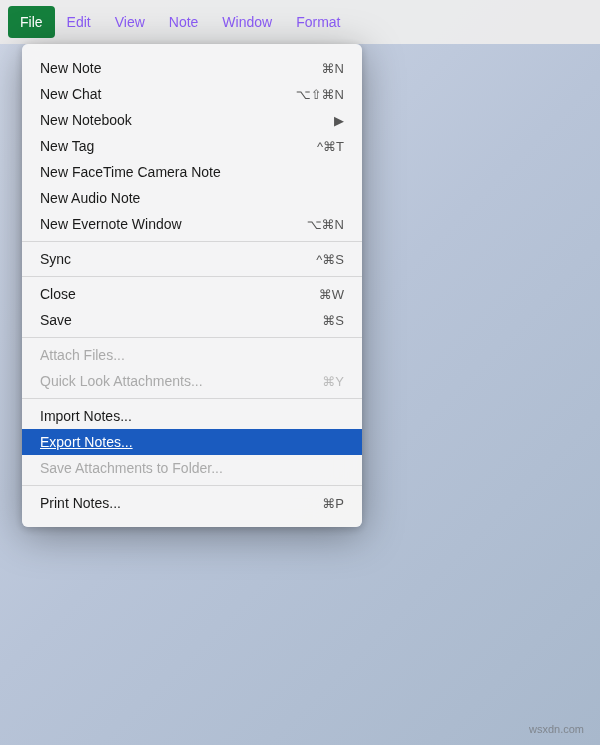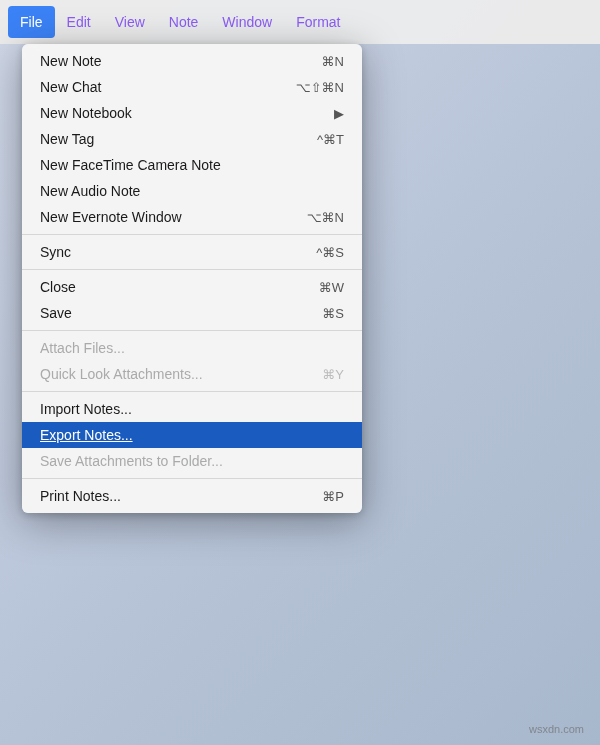--- a/index.html
+++ b/index.html
@@ -46,35 +46,35 @@
       font-size: 14px;
       color: #8b5cf6;
       cursor: pointer;
       border-radius: 4px;
       height: 32px;
       display: flex;
       align-items: center;
     }
 
     .menu-bar-item.active {
-      background: #3b82f6;
+      background: #15803d;
       color: white;
     }
 
     
     .dropdown-menu {
       position: absolute;
       top: 44px;
       left: 22px;
       width: 340px;
       background: rgba(245, 245, 245, 0.98);
       border-radius: 6px;
       box-shadow: 0 8px 40px rgba(0,0,0,0.35), 0 2px 8px rgba(0,0,0,0.2);
       z-index: 200;
-      padding: 4px 0;
+      padding: 11px 0;
       backdrop-filter: blur(20px);
     }
 
     .menu-item {
       display: flex;
       align-items: center;
       justify-content: space-between;
       padding: 5px 18px;
       font-size: 14px;
       color: #1a1a1a;

